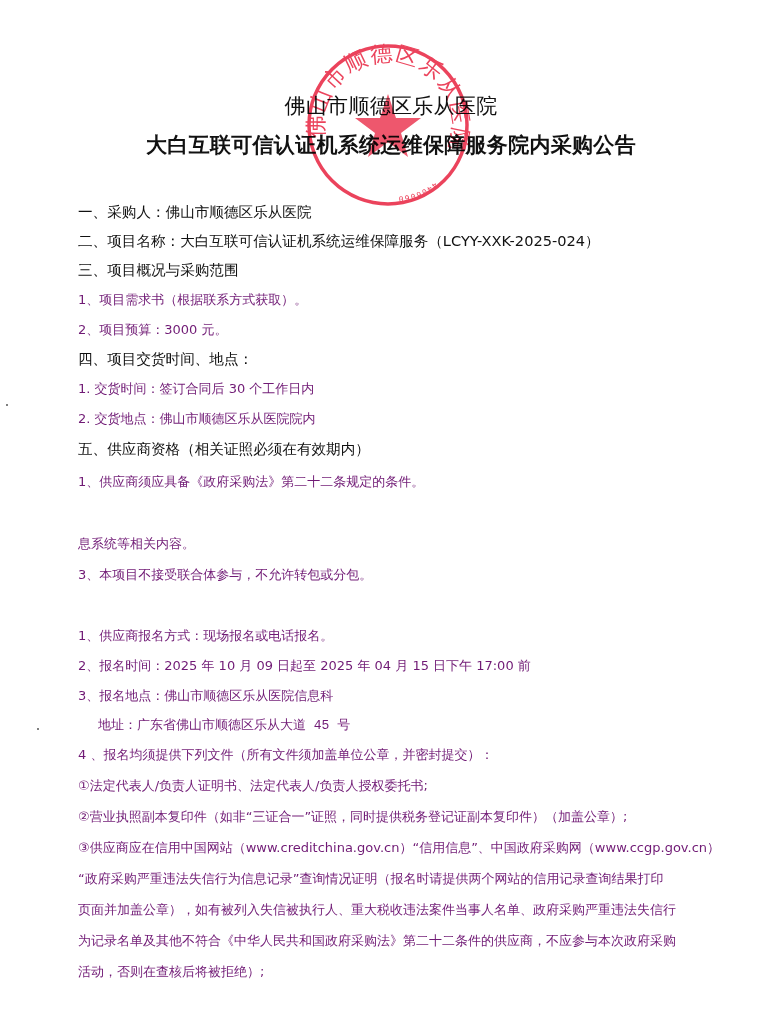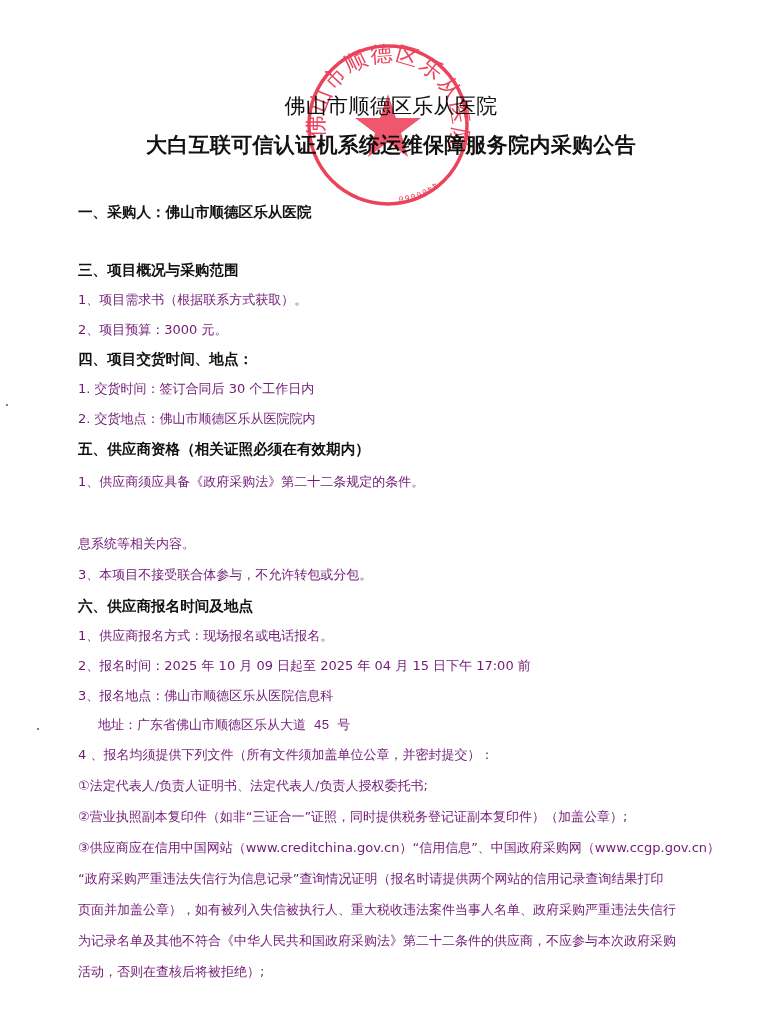--- a/index.html
+++ b/index.html
@@ -13,21 +13,21 @@
       font-family: "DejaVu Sans", sans-serif; font-size: 21px; color: #111; letter-spacing: 0.3px;
       z-index: 2;
     }
     .title.l1 { top: 92px; padding-left: 0px; }
     .title.l2 { top: 131px; font-weight: bold; }
     .stamp { position: absolute; left: 305px; top: 42px; width: 166px; height: 166px; z-index: 3; pointer-events: none; opacity: 0.85; mix-blend-mode: multiply; }
     .line {
       position: absolute; left: 78px; width: 632px; font-size: 13px; line-height: 18px;
       white-space: nowrap; color: #701a75;
     }
-    .line.h { font-weight: bold; color: #111; font-size: 14.6px; }
+    .line.h { font-weight: normal; color: #111; font-size: 14.6px; }
     .line.indent { left: 98px; font-family: Liberation Mono, monospace; }
     .speck { position: absolute; background: #555; width: 2px; height: 2px; border-radius: 1px; }
   </style>
 </head>
 <body>
 
 <div class="page">
 
   <svg class="stamp" viewBox="0 0 166 166">
     <circle cx="83" cy="83" r="79" fill="none" stroke="#e8223f" stroke-width="3.5"></circle>
@@ -41,31 +41,31 @@
     </text>
     <text font-size="8" fill="#e8223f" font-family="DejaVu Sans Mono, monospace" letter-spacing="1">
       <textPath href="#arcBottom">4406060</textPath>
     </text>
   </svg>
 
   <div class="title l1">佛山市顺德区乐从医院</div>
   <div class="title l2">大白互联可信认证机系统运维保障服务院内采购公告</div>
 
   <div class="line h" style="top:203px">一、采购人：佛山市顺德区乐从医院</div>
+  <div class="line h" style="top:232px">二、项目名称：大白互联可信认证机系统运维保障服务（LCYY-XXK-2025-024）</div>
   <div class="line h" style="top:261px">三、项目概况与采购范围</div>
   <div class="line" style="top:291px">1、项目需求书（根据联系方式获取）。</div>
   <div class="line" style="top:321px">2、项目预算：3000 元。</div>
   <div class="line h" style="top:350px">四、项目交货时间、地点：</div>
   <div class="line" style="top:380px">1. 交货时间：签订合同后 30 个工作日内</div>
   <div class="line" style="top:410px">2. 交货地点：佛山市顺德区乐从医院院内</div>
   <div class="line h" style="top:440px">五、供应商资格（相关证照必须在有效期内）</div>
   <div class="line" style="top:473px">1、供应商须应具备《政府采购法》第二十二条规定的条件。</div>
   <div class="line" style="top:535px">息系统等相关内容。</div>
   <div class="line" style="top:566px">3、本项目不接受联合体参与，不允许转包或分包。</div>
-  <div class="line h" style="top:597px">六、供应商报名时间及地点</div>
   <div class="line" style="top:627px">1、供应商报名方式：现场报名或电话报名。</div>
   <div class="line" style="top:657px">2、报名时间：2025 年 10 月 09 日起至 2025 年 04 月 15 日下午 17:00 前</div>
   <div class="line" style="top:687px">3、报名地点：佛山市顺德区乐从医院信息科</div>
   <div class="line indent" style="top:717px">地址：广东省佛山市顺德区乐从大道 45 号</div>
   <div class="line" style="top:746px">4 、报名均须提供下列文件（所有文件须加盖单位公章，并密封提交）：</div>
   <div class="line" style="top:777px">①法定代表人/负责人证明书、法定代表人/负责人授权委托书;</div>
   <div class="line" style="top:808px">②营业执照副本复印件（如非“三证合一”证照，同时提供税务登记证副本复印件）（加盖公章）;</div>
   <div class="line" style="top:839px">③供应商应在信用中国网站（www.creditchina.gov.cn）“信用信息”、中国政府采购网（www.ccgp.gov.cn）</div>
   <div class="line" style="top:870px">“政府采购严重违法失信行为信息记录”查询情况证明（报名时请提供两个网站的信用记录查询结果打印</div>
   <div class="line" style="top:901px">页面并加盖公章），如有被列入失信被执行人、重大税收违法案件当事人名单、政府采购严重违法失信行</div>

